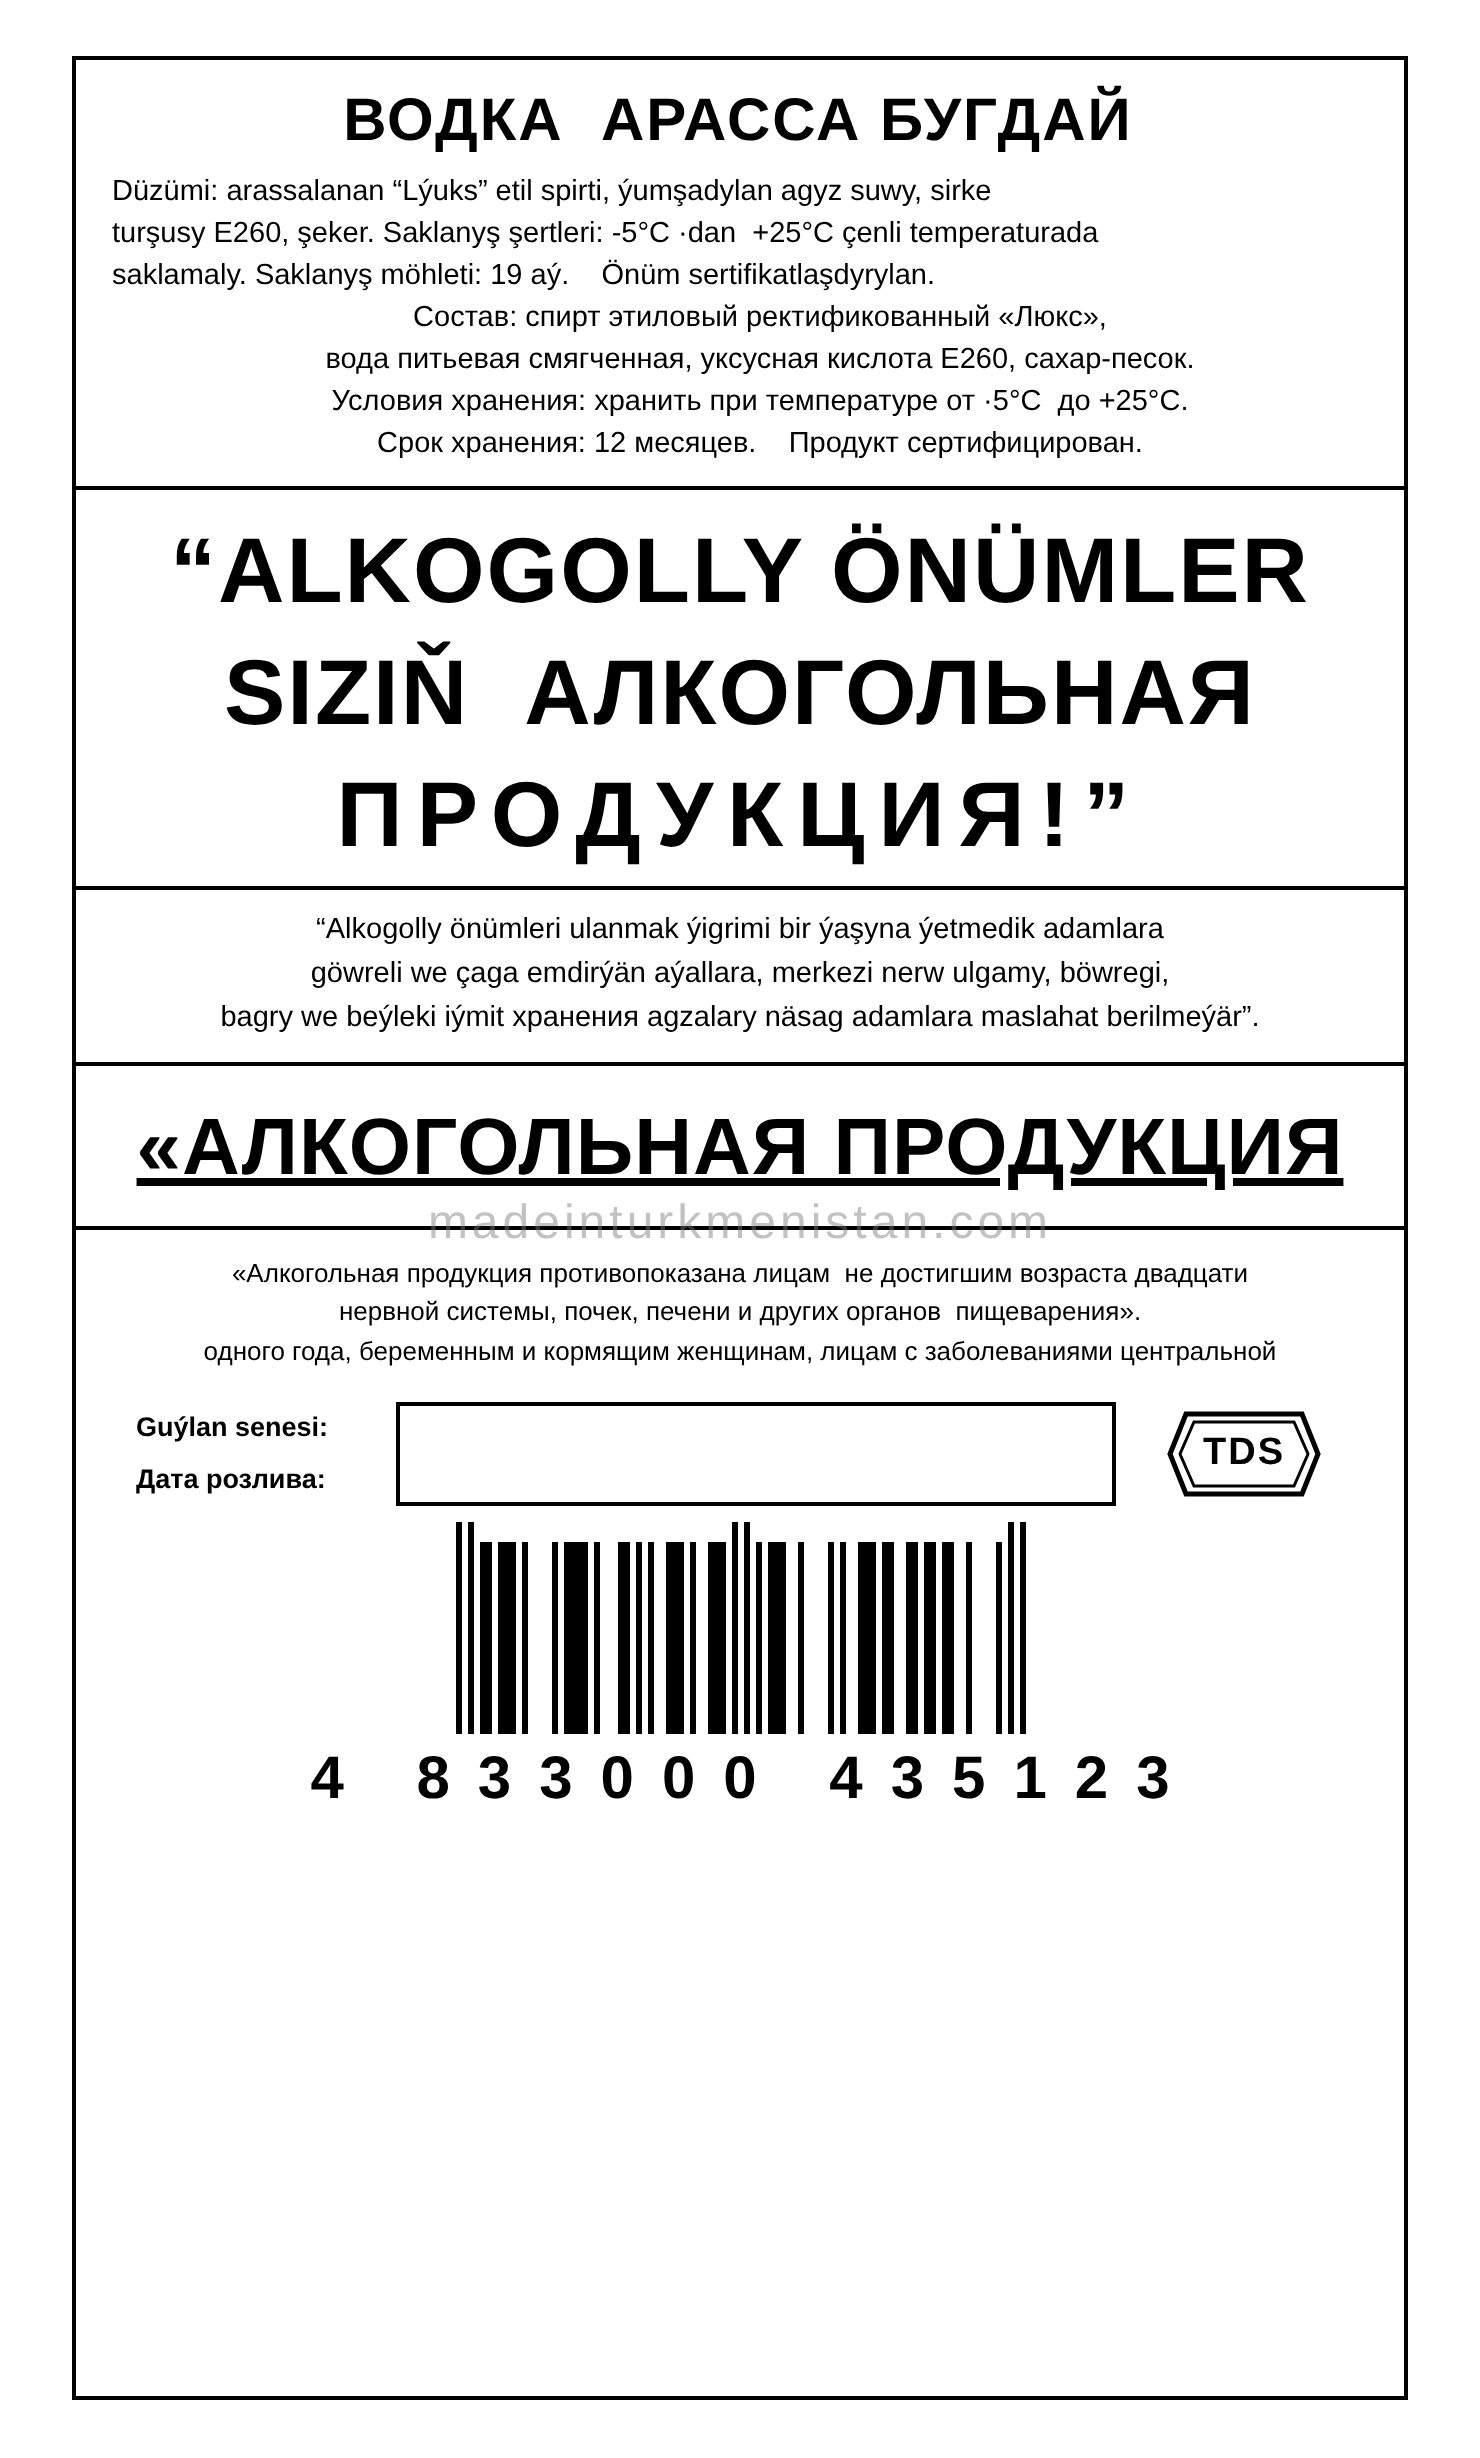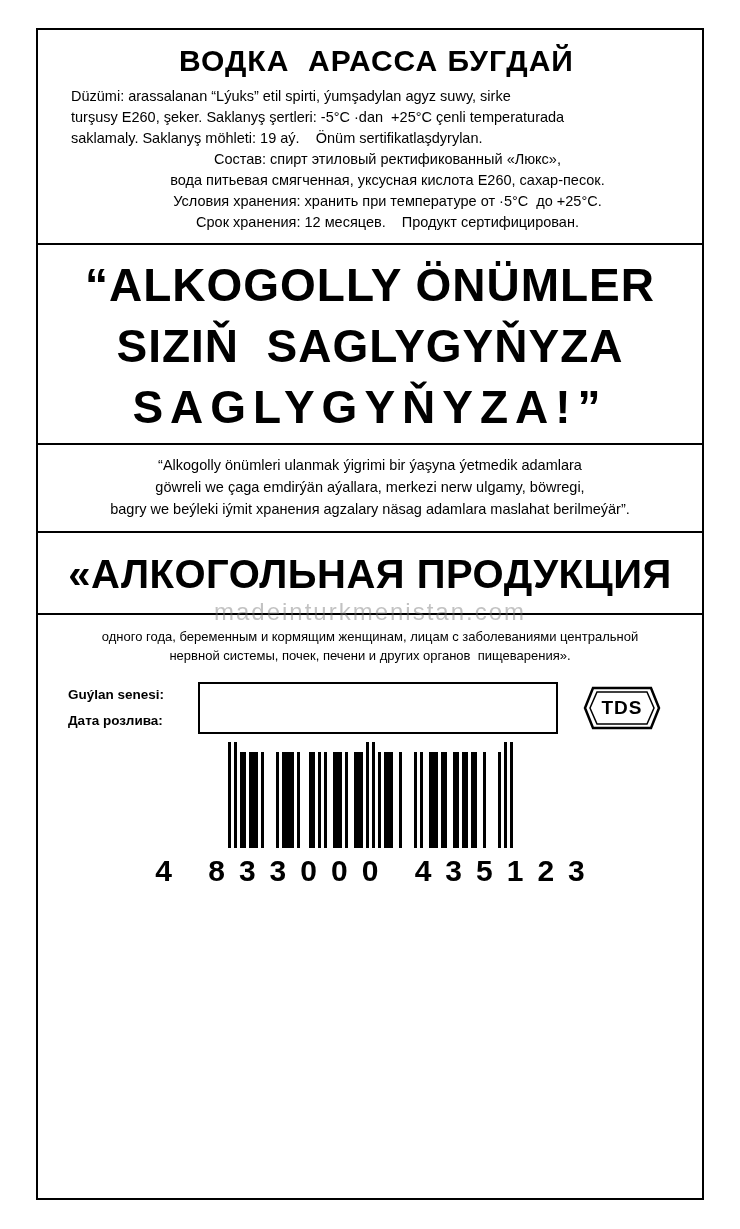--- a/index.html
+++ b/index.html
@@ -28,21 +28,21 @@
     display: flex;
     flex-direction: column;
   }
 
   .divider {
     border-bottom: 2px solid #000;
   }
 
   
   .sec-composition {
-    padding: 14px 14px 10px 27px;
+    padding: 14px 14px 10px 12px;
   }
   .title {
     text-align: center;
     font-weight: bold;
     font-size: 30px;
     letter-spacing: 1px;
     margin-bottom: 8px;
     white-space: pre;
   }
   .comp-line {
@@ -90,20 +90,21 @@
   .sec-warn-ru {
     padding: 14px 6px 12px 6px;
   }
   .warn-ru-line {
     text-align: center;
     font-weight: bold;
     font-size: 40px;
     line-height: 1.35;
     letter-spacing: 0.5px;
     white-space: pre;
+    text-decoration: underline;
   }
 
   
   .sec-bottom {
     flex: 1;
     padding: 12px 16px 8px 16px;
     display: flex;
     flex-direction: column;
   }
   .note-ru {
@@ -211,37 +212,38 @@
     <div class="comp-line comp-tk">turşusy E260, şeker. Saklanyş şertleri: -5°C ·dan  +25°C çenli temperaturada</div>
     <div class="comp-line comp-tk">saklamaly. Saklanyş möhleti: 19 aý.    Önüm sertifikatlaşdyrylan.</div>
     <div class="comp-line comp-ru">Состав: спирт этиловый ректификованный «Люкс»,</div>
     <div class="comp-line comp-ru">вода питьевая смягченная, уксусная кислота Е260, сахар-песок.</div>
     <div class="comp-line comp-ru">Условия хранения: хранить при температуре от ·5°C  до +25°C.</div>
     <div class="comp-line comp-ru">Срок хранения: 12 месяцев.    Продукт сертифицирован.</div>
   </div>
 
   <div class="sec-warn-tk divider">
     <div class="warn-tk-line">“ALKOGOLLY ÖNÜMLER</div>
-    <div class="warn-tk-line">SIZIŇ  SAGLYGYŇYZA</div>
-    <div class="warn-tk-line sp">SAGLYGYŇYZA!”</div>
+    <div class="warn-tk-line">SIZIŇ  АЛКОГОЛЬНАЯ</div>
+    <div class="warn-tk-line sp">ПРОДУКЦИЯ!”</div>
   </div>
 
   <div class="sec-note-tk divider">
     <div class="note-line">“Alkogolly önümleri ulanmak ýigrimi bir ýaşyna ýetmedik adamlara</div>
     <div class="note-line">göwreli we çaga emdirýän aýallara, merkezi nerw ulgamy, böwregi,</div>
     <div class="note-line">bagry we beýleki iýmit хранения agzalary näsag adamlara maslahat berilmeýär”.</div>
   </div>
 
   <div class="sec-warn-ru divider">
     <div class="warn-ru-line">«АЛКОГОЛЬНАЯ ПРОДУКЦИЯ</div>
   </div>
 
   <div class="sec-bottom">
+    <div class="note-ru">«Алкогольная продукция противопоказана лицам  не достигшим возраста двадцати</div>
+    <div class="note-ru">нервной системы, почек, печени и других органов  пищеварения».</div>
     <div class="note-ru">одного года, беременным и кормящим женщинам, лицам с заболеваниями центральной</div>
-    <div class="note-ru">нервной системы, почек, печени и других органов  пищеварения».</div>
 
     <div class="date-row">
       <div class="date-labels">
         <div>Guýlan senesi:</div>
         <div>Дата розлива:</div>
       </div>
       <div class="date-box"></div>
       <div class="tds-wrap">
         <div class="tds">
           <svg width="78" height="44" viewBox="0 0 78 44">

